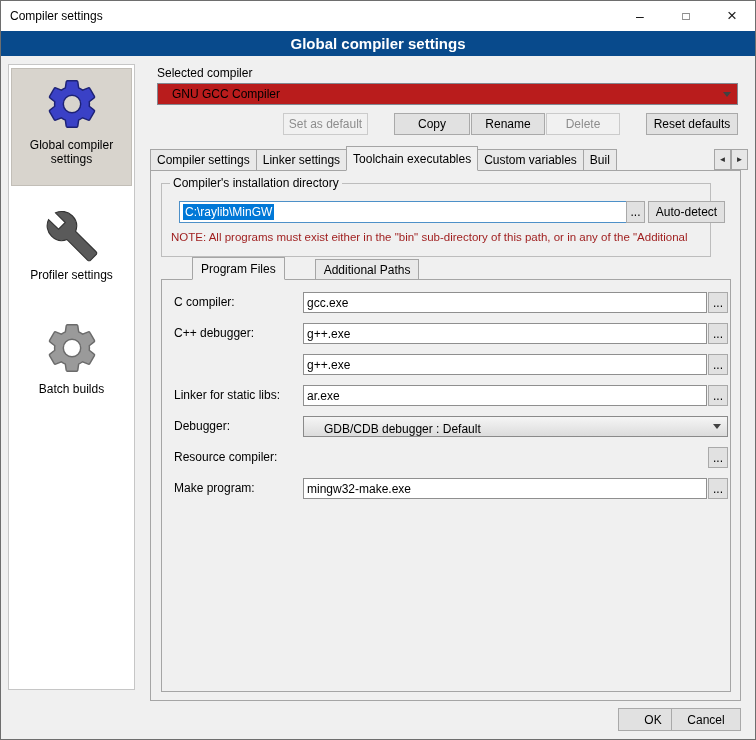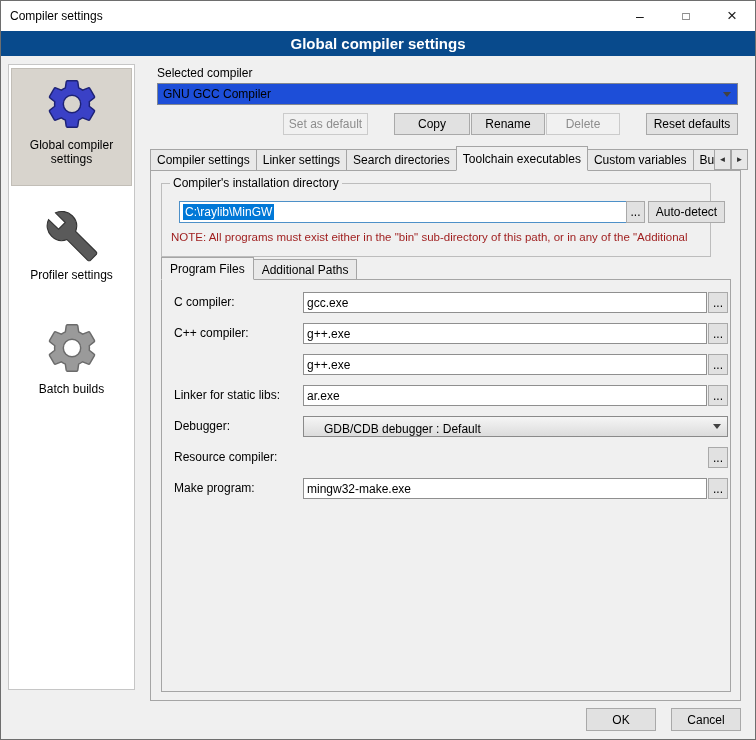--- a/index.html
+++ b/index.html
@@ -51,22 +51,22 @@
   #side-item-1 { top: 136px; height: 104px; padding-top: 4px; }
   #side-item-2 { top: 248px; height: 106px; padding-top: 6px; }
   .icon-gear-blue  { width: 58px; height: 58px; }
   .icon-wrench     { width: 54px; height: 54px; margin-top: 4px; }
   .icon-gear-gray  { width: 58px; height: 58px; }
 
   
   .sel-compiler-label { position: absolute; left: 157px; top: 66px; }
   .compiler-combo {
     position: absolute; left: 157px; top: 83px; width: 581px; height: 22px;
-    background: #1d4ed8; border: 1px solid #828790;
-    display: flex; align-items: center; padding-left: 5px; cursor: pointer;
+    background: #b91c1c; border: 1px solid #828790;
+    display: flex; align-items: center; padding-left: 14px; cursor: pointer;
   }
   .combo-arrow-box { margin-left: auto; width: 20px; display: flex; align-items: center; justify-content: center; align-self: stretch; }
   .tri-down { width: 0; height: 0; border-left: 4px solid transparent; border-right: 4px solid transparent; border-top: 5px solid #424242; }
 
   .btn {
     position: absolute; top: 113px; height: 22px;
     background: #e1e1e1; border: 1px solid #a9a9a9;
     font-size: 12px; display: flex; align-items: center; justify-content: center;
     cursor: pointer; color: #000;
   }
@@ -127,21 +127,21 @@
     color: #9e1b1b; font-size: 11.5px; white-space: nowrap; overflow: hidden;
   }
 
   
   .subtabstrip {
     position: absolute; left: 10px; top: 86px; height: 23px;
     display: flex; align-items: flex-end; z-index: 3;
   }
   .subtab {
     height: 21px; background: #e9e9e9; border: 1px solid #a5a5a5; margin-right: -1px;
-    padding: 0 8px; display: flex; align-items: center; white-space: nowrap; cursor: pointer;
+    padding: 0 8px; display: flex; align-items: center; white-space: nowrap; cursor: pointer; margin-left: 31px;
   }
   .subtab.active { height: 23px; background: #f0f0f0; border-bottom: 1px solid #f0f0f0; z-index: 4; position: relative; }
 
   .innerpanel {
     position: absolute; left: 10px; top: 108px; width: 570px; height: 413px;
     border: 1px solid #a5a5a5; background: #f0f0f0; z-index: 1;
   }
   .frow-label { position: absolute; left: 12px; line-height: 21px; }
   .frow-input {
     position: absolute; left: 141px; width: 404px; height: 21px;
@@ -156,21 +156,21 @@
   }
   .r0 { top: 12px; }  .r1 { top: 43px; }  .r2 { top: 74px; }
   .r3 { top: 105px; } .r4 { top: 136px; } .r5 { top: 167px; } .r6 { top: 198px; }
 
   
   .footer-btn {
     position: absolute; top: 708px; height: 23px; width: 70px;
     background: #e1e1e1; border: 1px solid #a9a9a9; font-size: 12px;
     display: flex; align-items: center; justify-content: center; cursor: pointer;
   }
-  #btn-ok { left: 586px; }
+  #btn-ok { left: 618px; }
   #btn-cancel { left: 671px; }
 </style>
 </head>
 <body>
 
 <svg width="0" height="0" style="position:absolute" aria-hidden="true">
   <defs>
     <path id="gear-path" d="M19.14 12.94c.04-.3.06-.61.06-.94 0-.32-.02-.64-.07-.94l2.03-1.58c.18-.14.23-.41.12-.61l-1.92-3.32c-.12-.22-.37-.29-.59-.22l-2.39.96c-.5-.38-1.03-.7-1.62-.94l-.36-2.54c-.04-.24-.24-.41-.48-.41h-3.84c-.24 0-.43.17-.47.41l-.36 2.54c-.59.24-1.13.57-1.62.94l-2.39-.96c-.22-.08-.47 0-.59.22L2.74 8.87c-.12.21-.08.47.12.61l2.03 1.58c-.05.3-.09.63-.09.94s.02.64.07.94l-2.03 1.58c-.18.14-.23.41-.12.61l1.92 3.32c.12.22.37.29.59.22l2.39-.96c.5.38 1.03.7 1.62.94l.36 2.54c.05.24.24.41.48.41h3.84c.24 0 .44-.17.47-.41l.36-2.54c.59-.24 1.13-.56 1.62-.94l2.39.96c.22.08.47 0 .59-.22l1.92-3.32c.12-.22.07-.47-.12-.61l-2.01-1.58zM12 15.6c-1.98 0-3.6-1.62-3.6-3.6s1.62-3.6 3.6-3.6 3.6 1.62 3.6 3.6-1.62 3.6-3.6 3.6z"></path>
     <path id="wrench-path" d="M22.7 19l-9.1-9.1c.9-2.3.4-5-1.5-6.9-2-2-5-2.4-7.4-1.3L9 6 6 9 1.6 4.7C.4 7.1.9 10.1 2.9 12.1c1.9 1.9 4.6 2.4 6.9 1.5l9.1 9.1c.4.4 1 .4 1.4 0l2.3-2.3c.5-.4.5-1.1.1-1.4z"></path>
   </defs>
@@ -226,21 +226,20 @@
 
 <button class="btn disabled" id="btn-setdefault">Set as default</button>
 <button class="btn" id="btn-copy">Copy</button>
 <button class="btn" id="btn-rename">Rename</button>
 <button class="btn disabled" id="btn-delete">Delete</button>
 <button class="btn" id="btn-reset">Reset defaults</button>
 
 <div class="tabstrip">
   <div class="tab">Compiler settings</div>
   <div class="tab">Linker settings</div>
-  <div class="tab">Search directories</div>
   <div class="tab active">Toolchain executables</div>
   <div class="tab">Custom variables</div>
   <div class="tab">Buil</div>
 </div>
 <button class="tab-scroll" id="tab-scroll-left">
     <span>◄</span>
   </button>
 <button class="tab-scroll" id="tab-scroll-right">
     <span>►</span>
   </button>
@@ -260,21 +259,21 @@
   <div class="subtabstrip">
     <div class="subtab active">Program Files</div>
     <div class="subtab">Additional Paths</div>
   </div>
 
   <div class="innerpanel">
     <span class="frow-label r0">C compiler:</span>
     <input class="frow-input r0" value="gcc.exe" style="">
     <button class="mini-btn frow-browse r0">...</button>
 
-    <span class="frow-label r1">C++ compiler:</span>
+    <span class="frow-label r1">C++ debugger:</span>
     <input class="frow-input r1" value="g++.exe" style="">
     <button class="mini-btn frow-browse r1">...</button>
 
     <input class="frow-input r2" value="g++.exe" style="">
     <button class="mini-btn frow-browse r2">...</button>
 
     <span class="frow-label r3">Linker for static libs:</span>
     <input class="frow-input r3" value="ar.exe" style="">
     <button class="mini-btn frow-browse r3">...</button>
 

